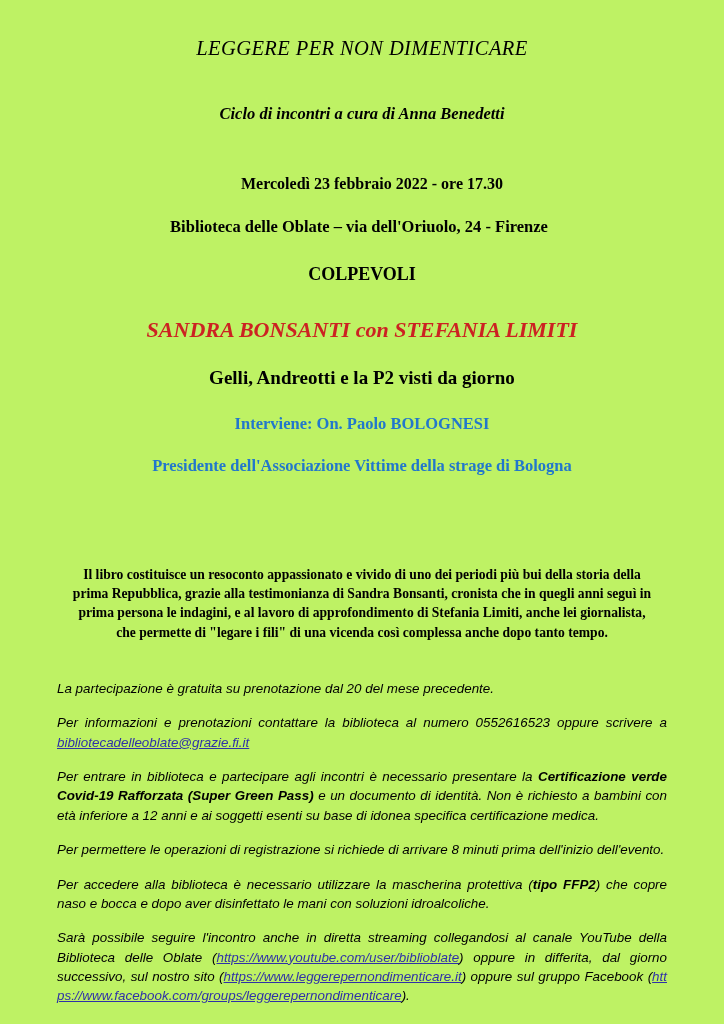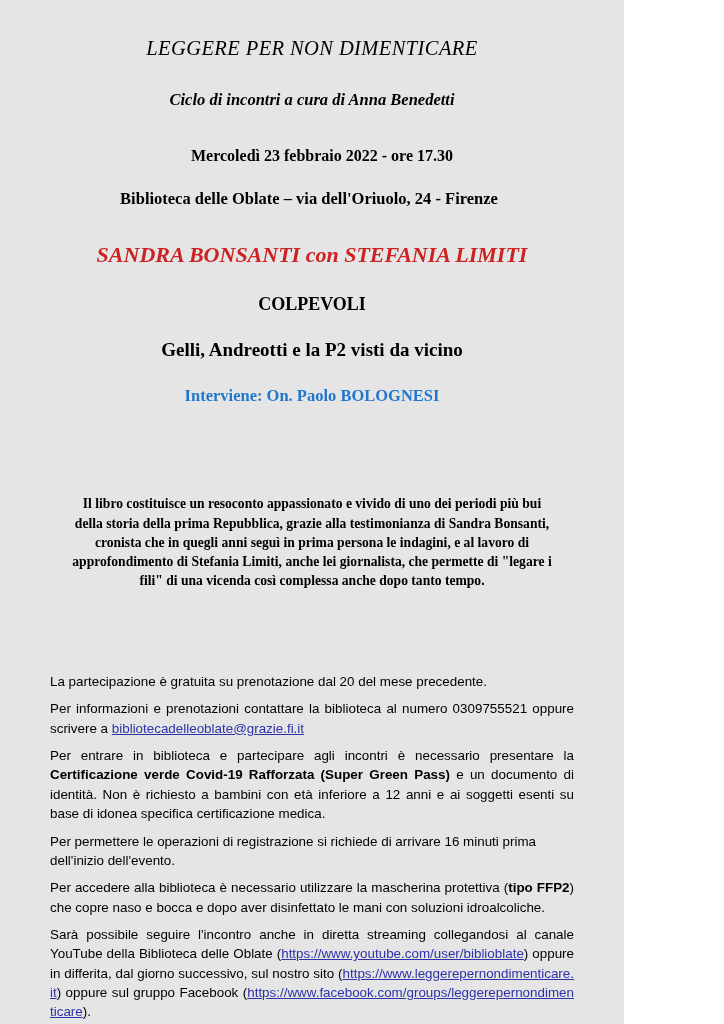--- a/index.html
+++ b/index.html
@@ -9,23 +9,23 @@
   }
   body {
     width: 724px;
     height: 1024px;
     overflow: hidden;
     font-family: "Liberation Sans", sans-serif;
     color: #000000;
   }
   .page {
     position: relative;
-    width: 624px;
+    width: 724px;
     height: 1024px;
-    background: #e5e5e5;
+    background: #bef264;
     box-sizing: border-box;
   }
 
   
   .head-zone {
     padding-top: 36px;
   }
   .ctr {
     text-align: center;
     font-family: "Liberation Serif", "DejaVu Serif", serif;
@@ -36,21 +36,21 @@
     font-size: 20.5px;
     font-style: italic;
     letter-spacing: 0.4px;
     margin: 0;
     padding: 0 40px;
   }
   .subtitle {
     font-size: 16.5px;
     font-weight: bold;
     font-style: italic;
-    margin: 2px;
+    margin: 16px;
     padding: 26px 40px 0 40px;
   }
   .dateline {
     font-size: 16px;
     font-weight: bold;
     margin: 0;
     padding: 34px 40px 0 60px;
   }
   .venue {
     font-size: 16.5px;
@@ -112,22 +112,23 @@
     position: absolute;
     left: 42px;
     right: 42px;
     top: 664px;
     font-family: "Liberation Sans", sans-serif;
     font-size: 13.4px;
     line-height: 1.445;
     color: #000000;
   }
   .body-zone p {
-    margin: 8px;
+    margin: 15px;
     text-align: justify;
+    font-style: italic;
   }
   .body-zone p.noj {
     text-align: left;
   }
   .lnk {
     color: #2f31a8;
     text-decoration: underline;
     word-break: break-all;
   }
   .mail {
@@ -146,41 +147,42 @@
   <div class="head-zone">
 
     <p class="ctr title-main">LEGGERE PER NON DIMENTICARE</p>
 
     <p class="ctr subtitle">Ciclo di incontri a cura di Anna Benedetti</p>
 
     <p class="ctr dateline">Mercoledì 23 febbraio 2022 - ore 17.30</p>
 
     <p class="ctr venue">Biblioteca delle Oblate – via dell'Oriuolo, 24 - Firenze</p>
 
+    <p class="ctr booktitle">COLPEVOLI</p>
+
     <p class="ctr authors" id="authors-line" style="color: rgb(204, 34, 34);">SANDRA BONSANTI con STEFANIA LIMITI</p>
 
-    <p class="ctr booktitle">COLPEVOLI</p>
-
-    <p class="ctr booksub">Gelli, Andreotti e la P2 visti da vicino</p>
+    <p class="ctr booksub">Gelli, Andreotti e la P2 visti da giorno</p>
 
 
     <p class="ctr speaker" id="speaker-line" style="color: rgb(34, 119, 204);">Interviene: On. Paolo BOLOGNESI</p>
 
+    <p class="ctr speaker-role" id="speaker-role-line" style="color: rgb(34, 119, 204);">Presidente dell'Associazione Vittime della strage di Bologna</p>
 
     <p class="synopsis">Il libro costituisce un resoconto appassionato e vivido di uno dei periodi più bui della storia della prima Repubblica, grazie alla testimonianza di Sandra Bonsanti, cronista che in quegli anni seguì in prima persona le indagini, e al lavoro di approfondimento di Stefania Limiti, anche lei giornalista, che permette di "legare i fili" di una vicenda così complessa anche dopo tanto tempo.</p>
   </div>
 
   <div class="body-zone">
 
     <p class="noj">La partecipazione è gratuita su prenotazione dal 20 del mese precedente.</p>
 
-    <p><span>Per informazioni e prenotazioni contattare la biblioteca al numero 0309755521 oppure scrivere a</span> <a class="mail" href="#" style="color: rgb(47, 49, 168);">bibliotecadelleoblate@grazie.fi.it</a></p>
+    <p><span>Per informazioni e prenotazioni contattare la biblioteca al numero 0552616523 oppure scrivere a</span> <a class="mail" href="#" style="color: rgb(47, 49, 168);">bibliotecadelleoblate@grazie.fi.it</a></p>
 
     <p><span>Per entrare in biblioteca e partecipare agli incontri è necessario presentare la </span><b class="em">Certificazione verde Covid-19 Rafforzata (Super Green Pass)</b><span> e un documento di identità. Non è richiesto a bambini con età inferiore a 12 anni e ai soggetti esenti su base di idonea specifica certificazione medica.</span></p>
 
-    <p class="noj">Per permettere le operazioni di registrazione si richiede di arrivare 16 minuti prima dell'inizio dell'evento.</p>
+    <p class="noj">Per permettere le operazioni di registrazione si richiede di arrivare 8 minuti prima dell'inizio dell'evento.</p>
 
     <p><span>Per accedere alla biblioteca è necessario utilizzare la mascherina protettiva (</span><b class="em">tipo FFP2</b><span>) che copre naso e bocca e dopo aver disinfettato le mani con soluzioni idroalcoliche.</span></p>
 
 
     <p><span>Sarà possibile seguire l'incontro anche in diretta streaming collegandosi al canale YouTube della Biblioteca delle Oblate (</span><a class="lnk" href="#" style="color: rgb(47, 49, 168);">https://www.youtube.com/user/biblioblate</a><span>) oppure in differita, dal giorno successivo, sul nostro sito (</span><a class="lnk" href="#" style="color: rgb(47, 49, 168);">https://www.leggerepernondimenticare.it</a><span>) oppure sul gruppo Facebook (</span><a class="lnk" href="#" style="color: rgb(47, 49, 168);">https://www.facebook.com/groups/leggerepernondimenticare</a><span>).</span></p>
   </div>
 </div>
 
 </body></html>

